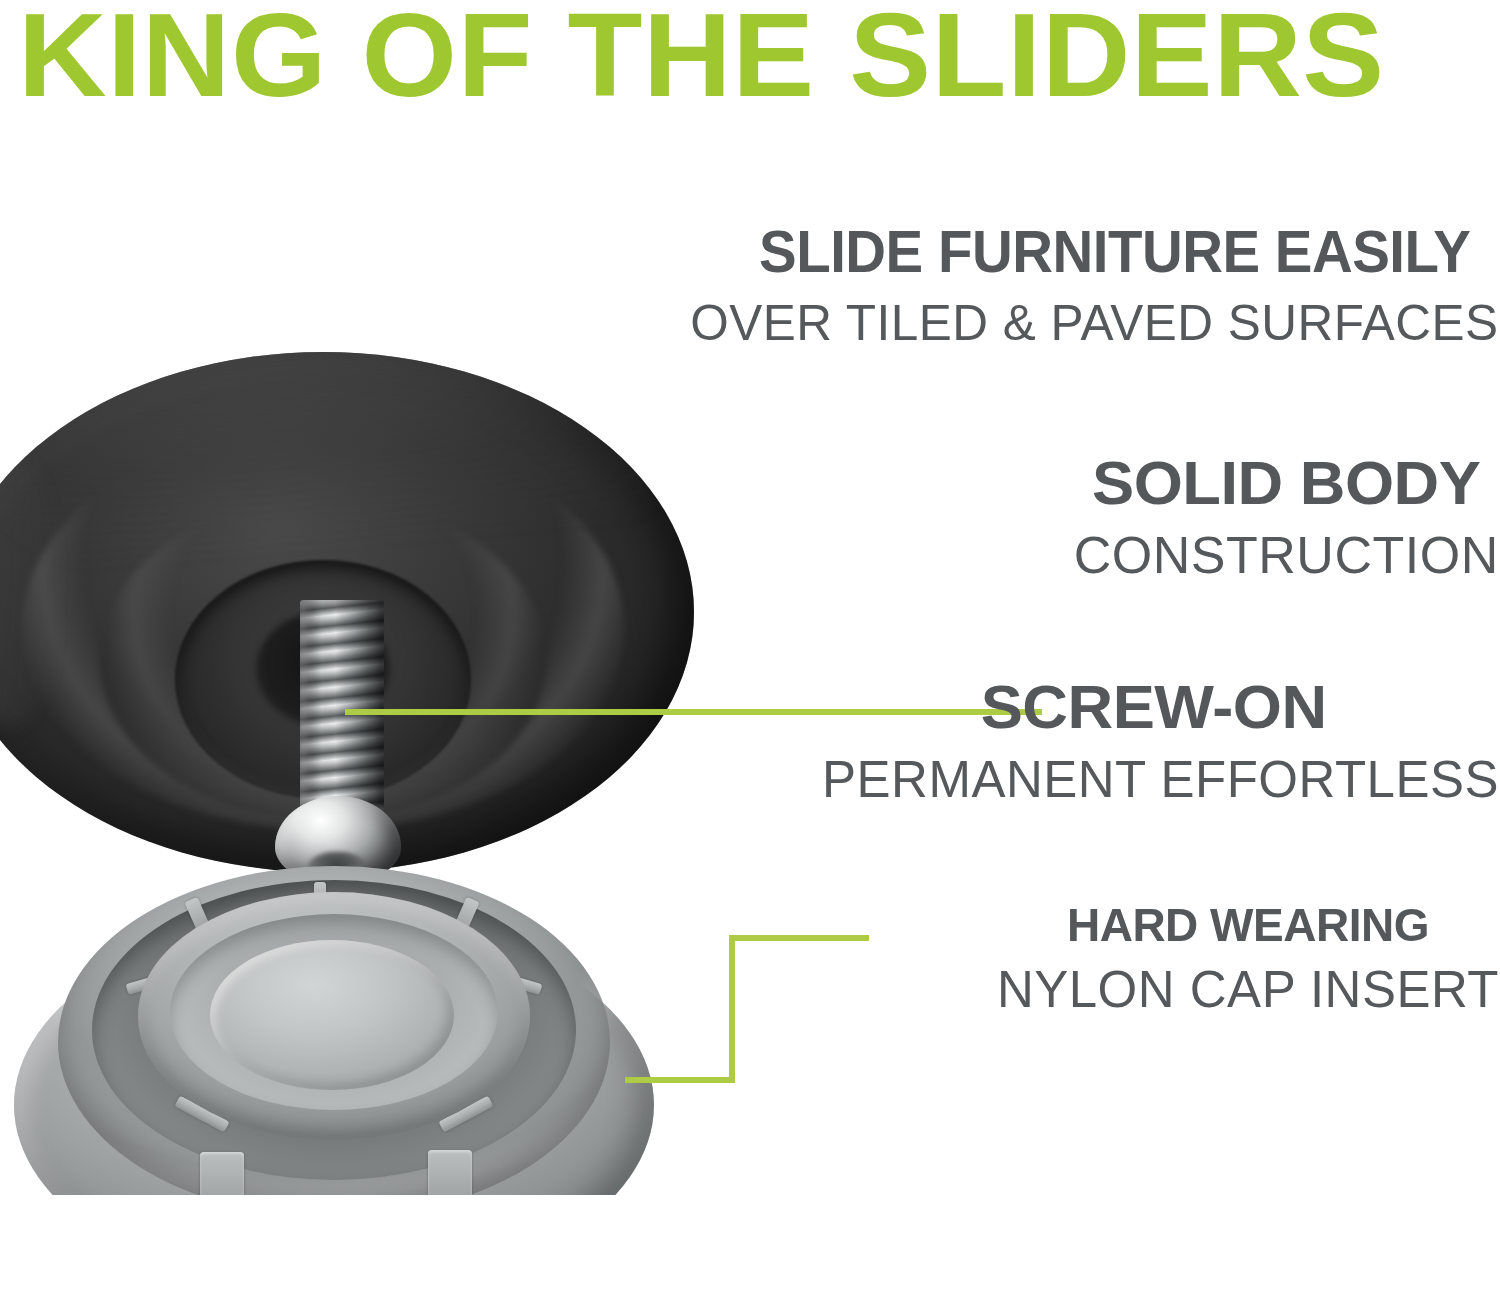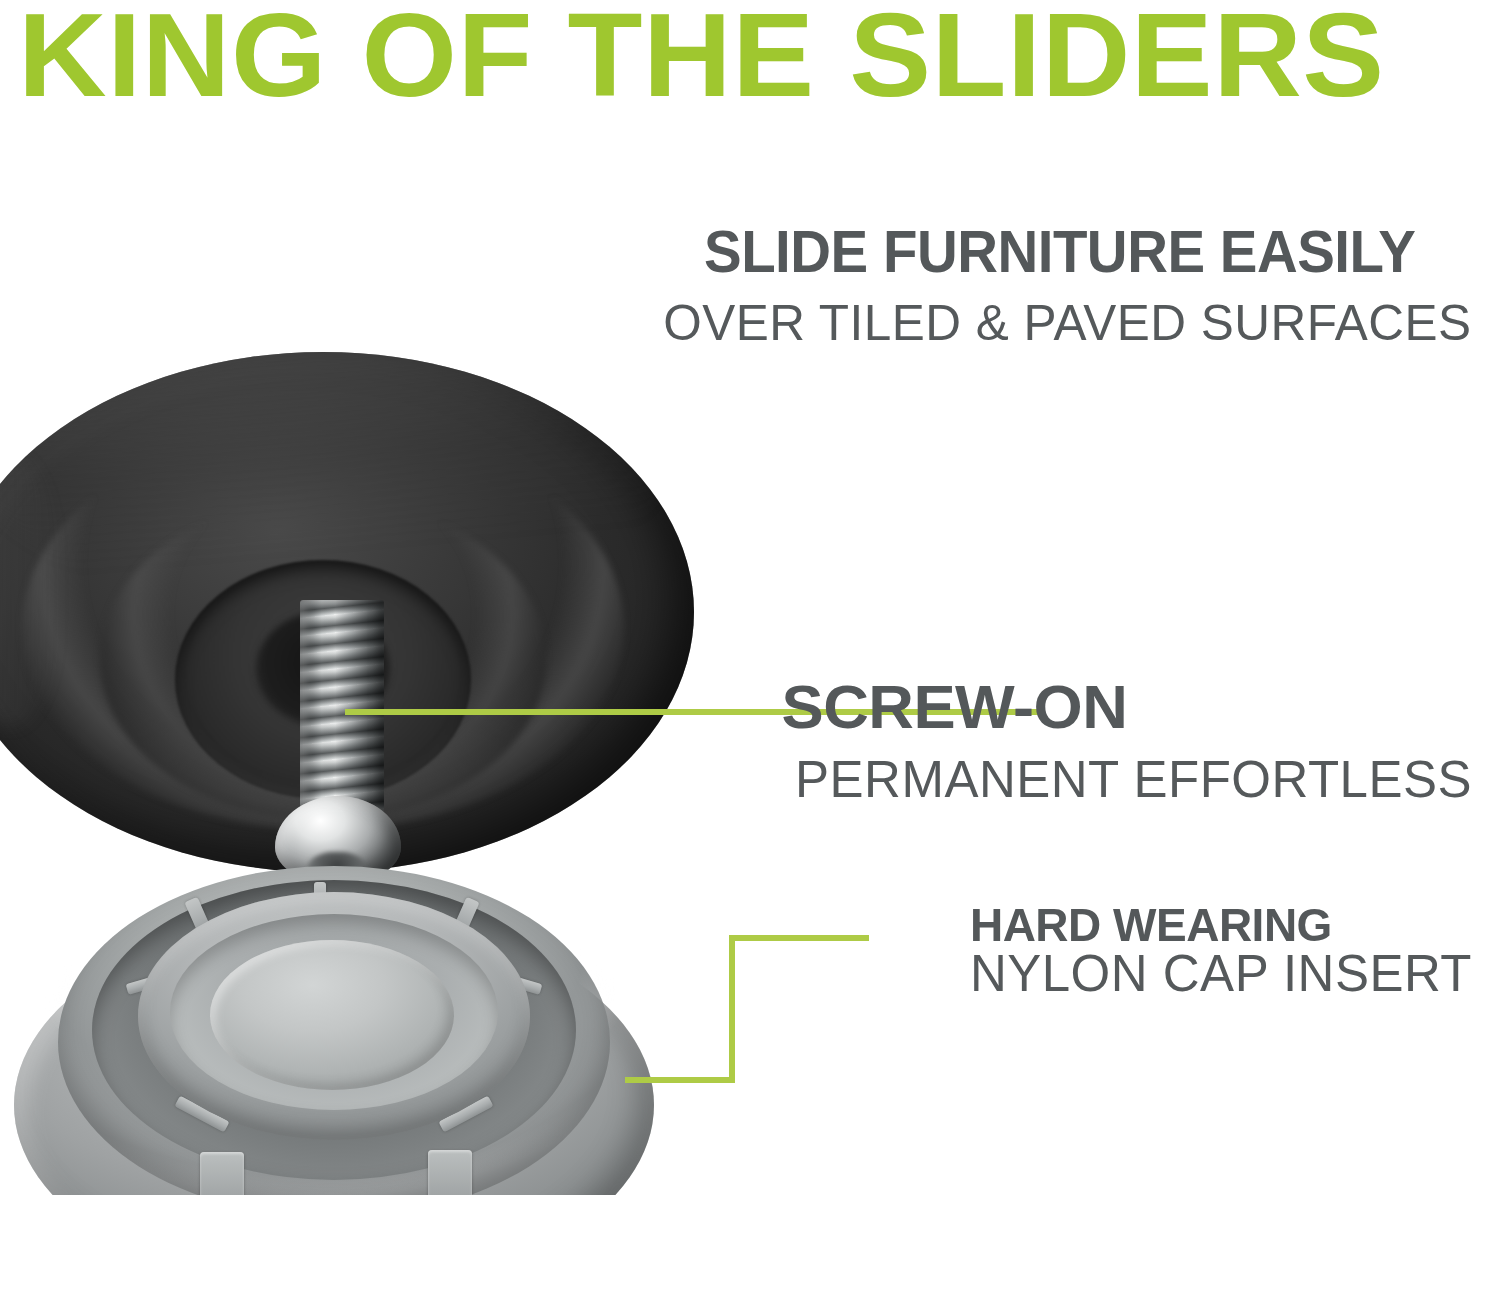--- a/index.html
+++ b/index.html
@@ -36,22 +36,22 @@
     color: #9fc72f;
     white-space: nowrap;
     transform: scaleX(1.04);
     transform-origin: left center;
     text-align: left;
   }
 
   
   .feature {
     position: absolute;
-    right: 28px;
-    text-align: left;
+    right: 1px;
+    text-align: center;
     white-space: nowrap;
   }
   .feature .head {
     font-family: "Liberation Sans Narrow", "Liberation Sans", sans-serif;
     font-weight: 700;
     color: #54585a;
     line-height: 1.0;
     letter-spacing: -0.5px;
   }
   .feature .sub {
@@ -70,21 +70,21 @@
   #feature-solid       { top: 452px; }
   #feature-solid .head { font-size: 62px; transform: scaleX(1.02); transform-origin: right center;}
   #feature-solid .sub  { font-size: 51px; margin-top: 16px; transform: scaleX(1.02); transform-origin: right center;}
 
   #feature-screw       { top: 676px; }
   #feature-screw .head { font-size: 62px; transform: scaleX(1.02); transform-origin: right center;}
   #feature-screw .sub  { font-size: 51px; margin-top: 16px; transform: scaleX(1.00); transform-origin: right center;}
 
   #feature-hard        { top: 902px; }
   #feature-hard .head  { font-size: 46px; transform: scaleX(1.00); transform-origin: right center;}
-  #feature-hard .sub   { font-size: 51px; margin-top: 0; transform: scaleX(1.00); transform-origin: right center;}
+  #feature-hard .sub   { font-size: 51px; margin-top: 16px; transform: scaleX(1.00); transform-origin: right center;}
 
   #feature-smooth       { top: 1128px; }
   #feature-smooth .head { font-size: 62px; transform: scaleX(0.99); transform-origin: right center;}
   #feature-smooth .sub  { font-size: 51px; margin-top: 16px; transform: scaleX(0.99); transform-origin: right center;}
 
   
   .leader {
     position: absolute;
     background: #aecb46;
   }
@@ -419,20 +419,24 @@
   <div class="leader" id="leader-screw"></div>
   <div class="leader" id="leader-hard-top"></div>
   <div class="leader" id="leader-hard-vert"></div>
   <div class="leader" id="leader-hard-bot"></div>
 
   <div class="feature" id="feature-slide">
     <div class="head">SLIDE FURNITURE EASILY</div>
     <div class="sub">OVER TILED &amp; PAVED SURFACES</div>
   </div>
 
+  <div class="feature" id="feature-solid">
+    <div class="head">SOLID BODY</div>
+    <div class="sub">CONSTRUCTION</div>
+  </div>
 
   <div class="feature" id="feature-screw">
     <div class="head">SCREW-ON</div>
     <div class="sub">PERMANENT EFFORTLESS</div>
   </div>
 
   <div class="feature" id="feature-hard">
     <div class="head">HARD WEARING</div>
     <div class="sub">NYLON CAP INSERT</div>
   </div>

